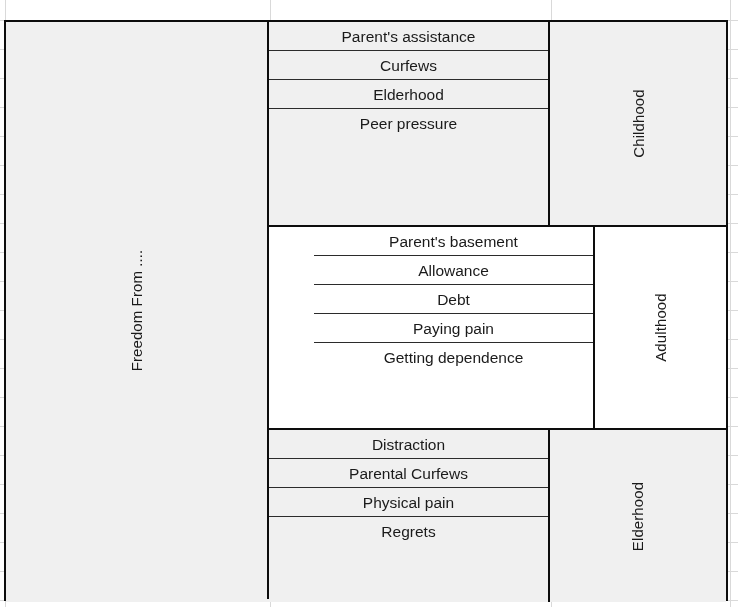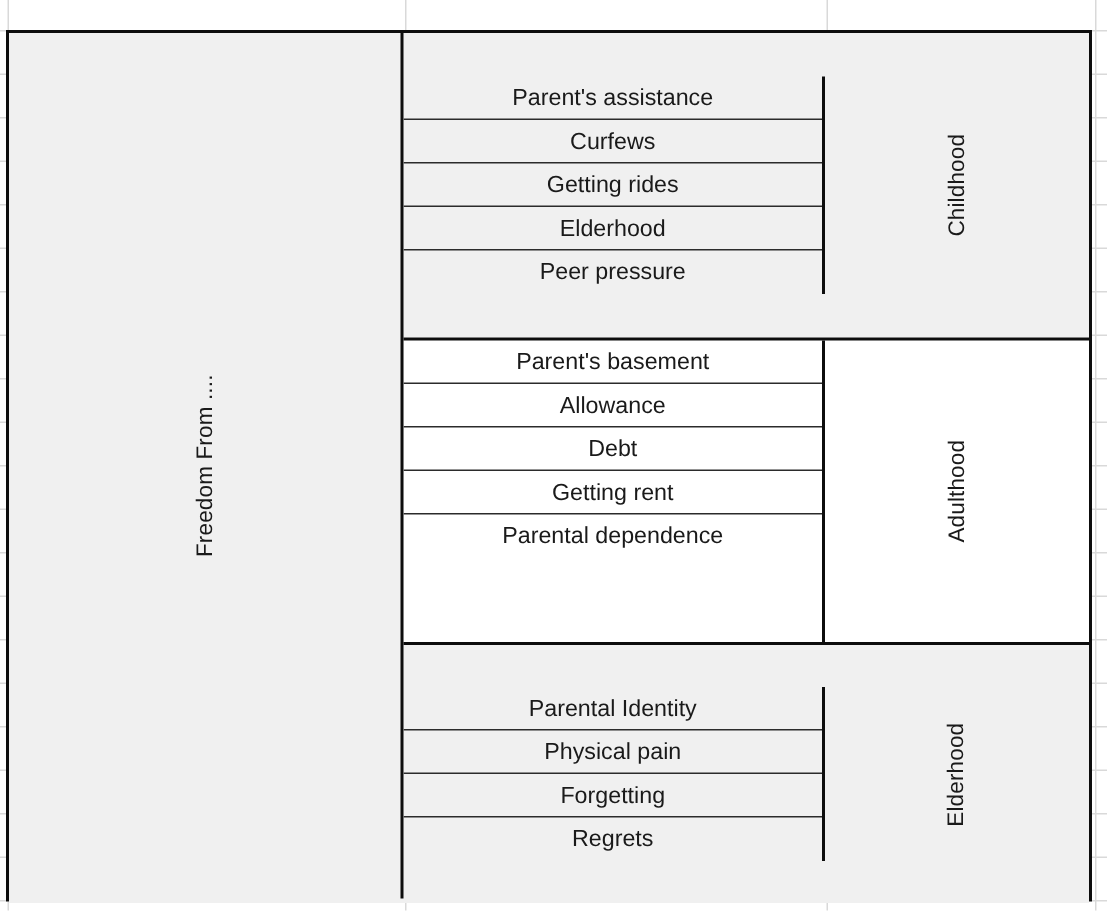--- a/index.html
+++ b/index.html
@@ -50,22 +50,22 @@
     background: #ffffff;
   }
 
   .band {
     position: absolute;
     left: 0;
     right: 0;
     display: flex;
     box-sizing: border-box;
   }
-  .band.shaded { background: #f0f0f0; align-items: center; }
-  .band.plain  { background: #ffffff; }
+  .band.shaded { background: #f0f0f0; }
+  .band.plain  { background: #ffffff; padding-left: 45px; }
   .band.rule-top { border-top: 2px solid #0d0d0d; }
 
   .col-label {
     box-sizing: border-box;
     position: absolute;
     left: 0;
     top: 0;
     width: 263px;
     height: 577px;
     background: #f0f0f0;
@@ -157,45 +157,44 @@
 
     <div class="col-label">
       <span class="vertical-text">Freedom From ....</span>
     </div>
 
     <div id="bands">
         <div class="band shaded" style="top: 0px; height: 203px;">
           <div class="col-items">
             <div class="item-row">Parent's assistance</div>
             <div class="item-row">Curfews</div>
-            <div class="item-row">Getting rides</div>
             <div class="item-row">Elderhood</div>
             <div class="item-row">Peer pressure</div>
           </div>
           <div class="col-group">
             <span class="group-text">Childhood</span>
           </div>
         </div>
         <div class="band plain rule-top" style="top: 203px; height: 203px;">
           <div class="col-items">
             <div class="item-row">Parent's basement</div>
             <div class="item-row">Allowance</div>
             <div class="item-row">Debt</div>
-            <div class="item-row">Getting rent</div>
-            <div class="item-row">Parental dependence</div>
+            <div class="item-row">Paying pain</div>
+            <div class="item-row">Getting dependence</div>
           </div>
           <div class="col-group">
             <span class="group-text">Adulthood</span>
           </div>
         </div>
         <div class="band shaded rule-top" style="top: 406px; height: 174px;">
           <div class="col-items">
-            <div class="item-row">Parental Identity</div>
+            <div class="item-row">Distraction</div>
+            <div class="item-row">Parental Curfews</div>
             <div class="item-row">Physical pain</div>
-            <div class="item-row">Forgetting</div>
             <div class="item-row">Regrets</div>
           </div>
           <div class="col-group">
             <span class="group-text">Elderhood</span>
           </div>
         </div>
       </div>
 
   </div>
 </div>

